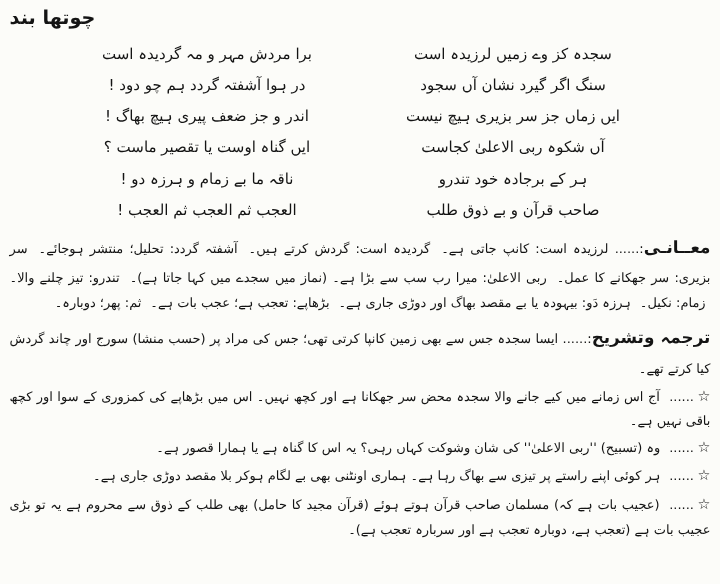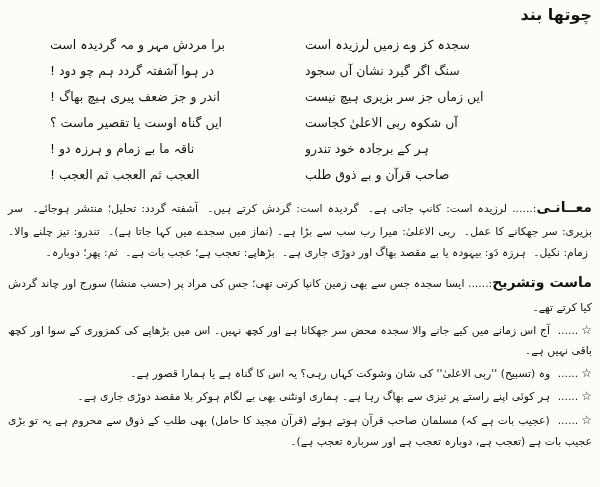--- a/index.html
+++ b/index.html
@@ -5,31 +5,31 @@
   html,body { margin:0; padding:0; }
   body {
     width:600px; height:487px; overflow:hidden;
     background:#fcfcf9; color:#141414;
     font-family:"DejaVu Sans", sans-serif;
     direction:rtl;
   }
   .page { padding:3px 8px 0 8px; }
 
   .title {
-    text-align:right; font-weight:bold;
+    text-align:left; font-weight:bold;
     font-size:16px; margin:2px 0 8px 0;
     letter-spacing:1px;
   }
 
   .couplets { margin:0 42px 6px 42px; }
   .couplet {
     display:flex; direction:rtl; justify-content:space-between;
     font-size:12.5px; line-height:26px;
   }
-  .hemi { width:49%; text-align:left; white-space:nowrap; overflow:hidden; }
+  .hemi { width:49%; text-align:center; white-space:nowrap; overflow:hidden; }
   .hemi.right {}
   .hemi.left {}
 
   .section { font-size:10.8px; line-height:1.95; text-align:justify; }
   .sec-head {
     font-weight:bold; font-size:14px;
     letter-spacing:.5px;
   }
   .leader { letter-spacing:1px; }
   .entry { display:inline; }
@@ -87,21 +87,21 @@
     <span class="entry">سر بزیری: سر جھکانے کا عمل۔</span>
     <span class="entry">ربی الاعلیٰ: میرا رب سب سے بڑا ہے۔ (نماز میں سجدے میں کہا جاتا ہے)۔</span>
     <span class="entry">تندرو: تیز چلنے والا۔</span>
     <span class="entry">زمام: نکیل۔</span>
     <span class="entry">ہرزہ دَو: بیہودہ یا بے مقصد بھاگ اور دوڑی جاری ہے۔</span>
     <span class="entry">بڑھاپے: تعجب ہے؛ عجب بات ہے۔</span>
     <span class="entry">ثم: پھر؛ دوبارہ۔</span>
   </div>
 
   <div class="section commentary">
-    <span class="sec-head">ماست وتشریح</span><span class="leader">:......</span>
+    <span class="sec-head">ترجمہ وتشریح</span><span class="leader">:......</span>
     <span>ایسا سجدہ جس سے بھی زمین کانپا کرتی تھی؛ جس کی مراد پر (حسب منشا) سورج اور چاند گردش کیا کرتے تھے۔</span>
 
     <div class="notes">
       <div class="note">
         <span class="star">☆</span><span class="dots">......</span>
         <span>آج اس زمانے میں کیے جانے والا سجدہ محض سر جھکانا ہے اور کچھ نہیں۔ اس میں بڑھاپے کی کمزوری کے سوا اور کچھ باقی نہیں ہے۔</span>
       </div>
       <div class="note">
         <span class="star">☆</span><span class="dots">......</span>
         <span>وہ (تسبیح) ''ربی الاعلیٰ'' کی شان وشوکت کہاں رہی؟ یہ اس کا گناہ ہے یا ہمارا قصور ہے۔</span>

